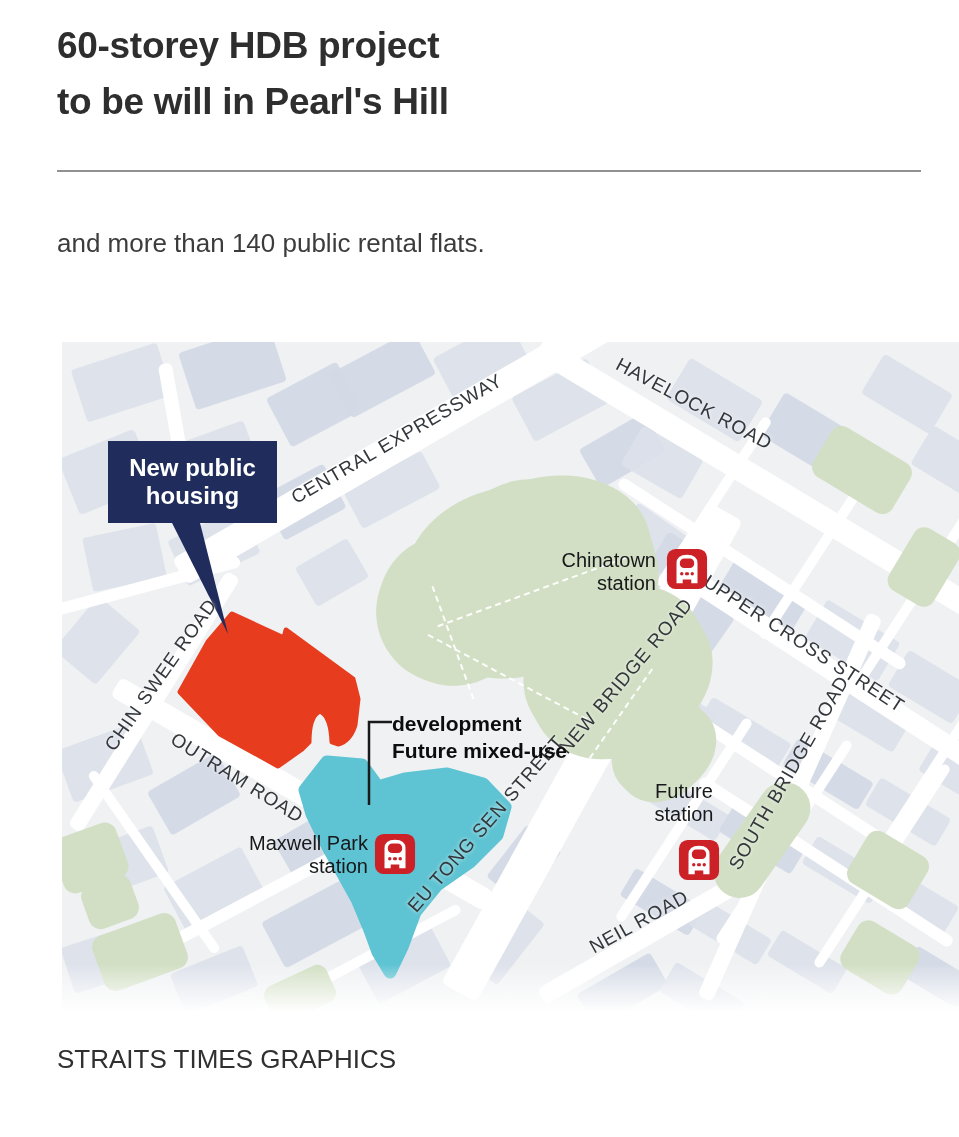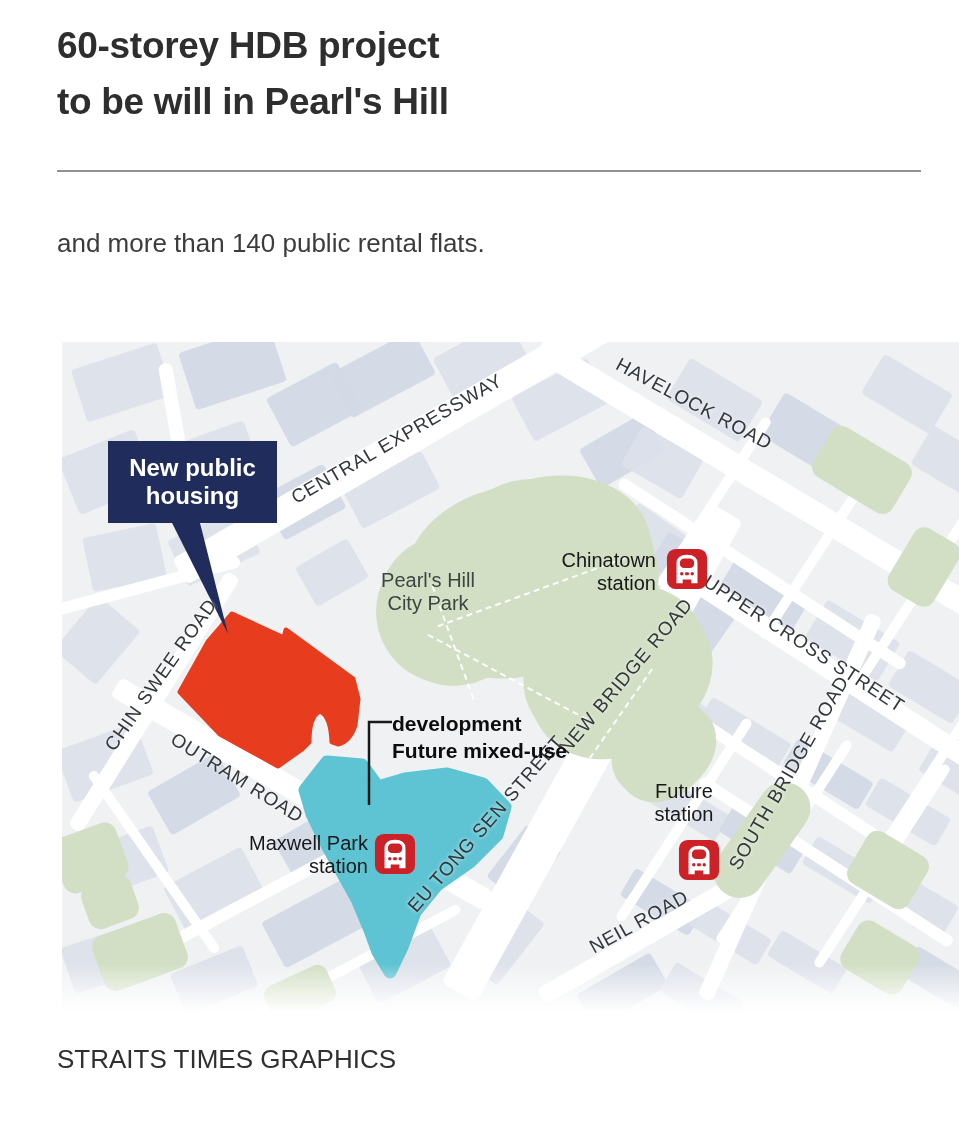--- a/index.html
+++ b/index.html
@@ -167,24 +167,20 @@
     <div class="road-label" style="left:335px;top:97px;--r:-30deg">CENTRAL EXPRESSWAY</div>
     <div class="road-label" style="left:632px;top:62px;--r:28deg">HAVELOCK ROAD</div>
     <div class="road-label" style="left:99px;top:333px;--r:-55deg">CHIN SWEE ROAD</div>
     <div class="road-label" style="left:175px;top:436px;--r:32deg">OUTRAM ROAD</div>
     <div class="road-label" style="left:742px;top:302px;--r:33deg">UPPER CROSS STREET</div>
     <div class="road-label" style="left:564px;top:334px;--r:-50deg">NEW BRIDGE ROAD</div>
     <div class="road-label" style="left:727px;top:431px;--r:-60deg">SOUTH BRIDGE ROAD</div>
     <div class="road-label" style="left:424px;top:482px;--r:-49deg">EU TONG SEN STREET</div>
     <div class="road-label" style="left:577px;top:580px;--r:-29deg">NEIL ROAD</div>
 
-    <div class="place-label" style="left:296px;top:227px;width:140px">
-      <div>Pearl's Hill</div>
-      <div>City Park</div>
-    </div>
 
     <div class="future-label">
       <div>development</div>
       <div>Future mixed-use</div>
     </div>
 
     <div class="station" style="left:454px;top:207px;width:140px;text-align:right">
       <div>Chinatown</div>
       <div>station</div>
     </div>

